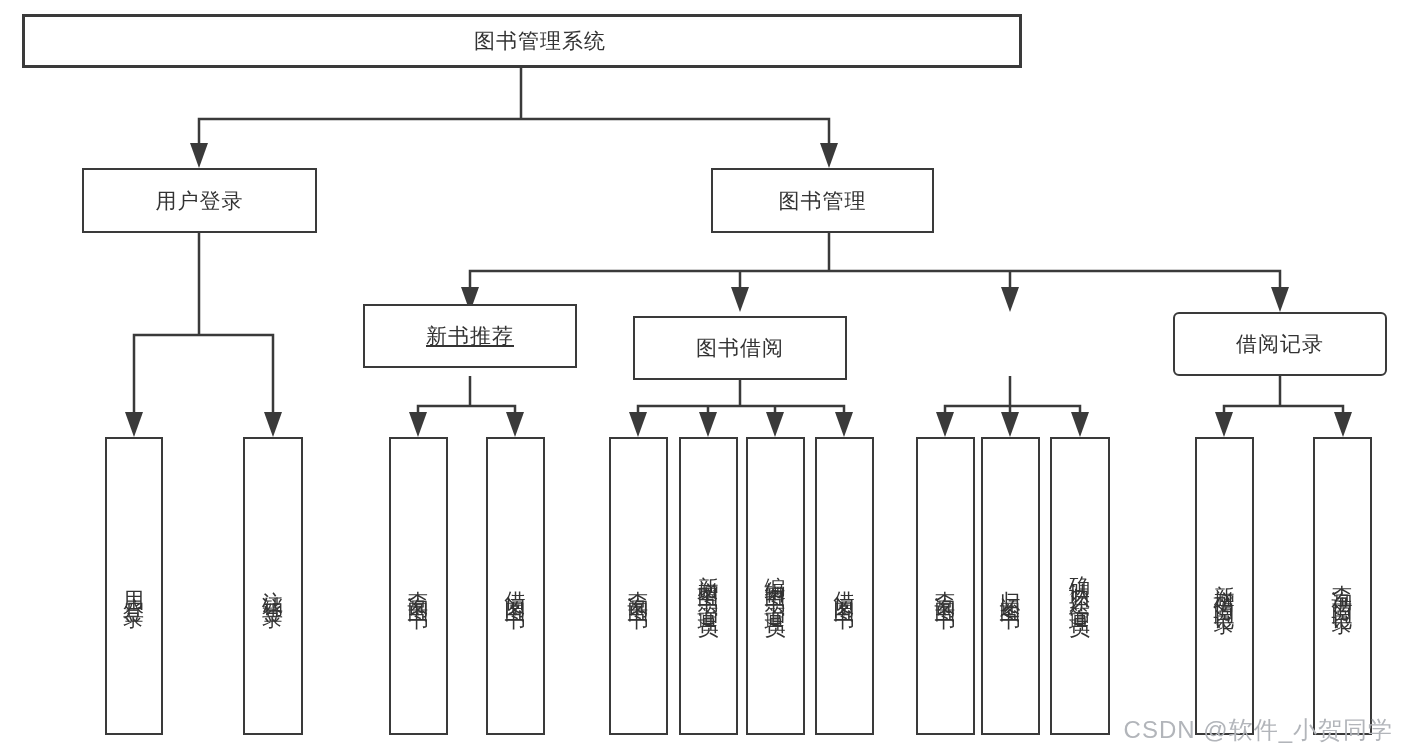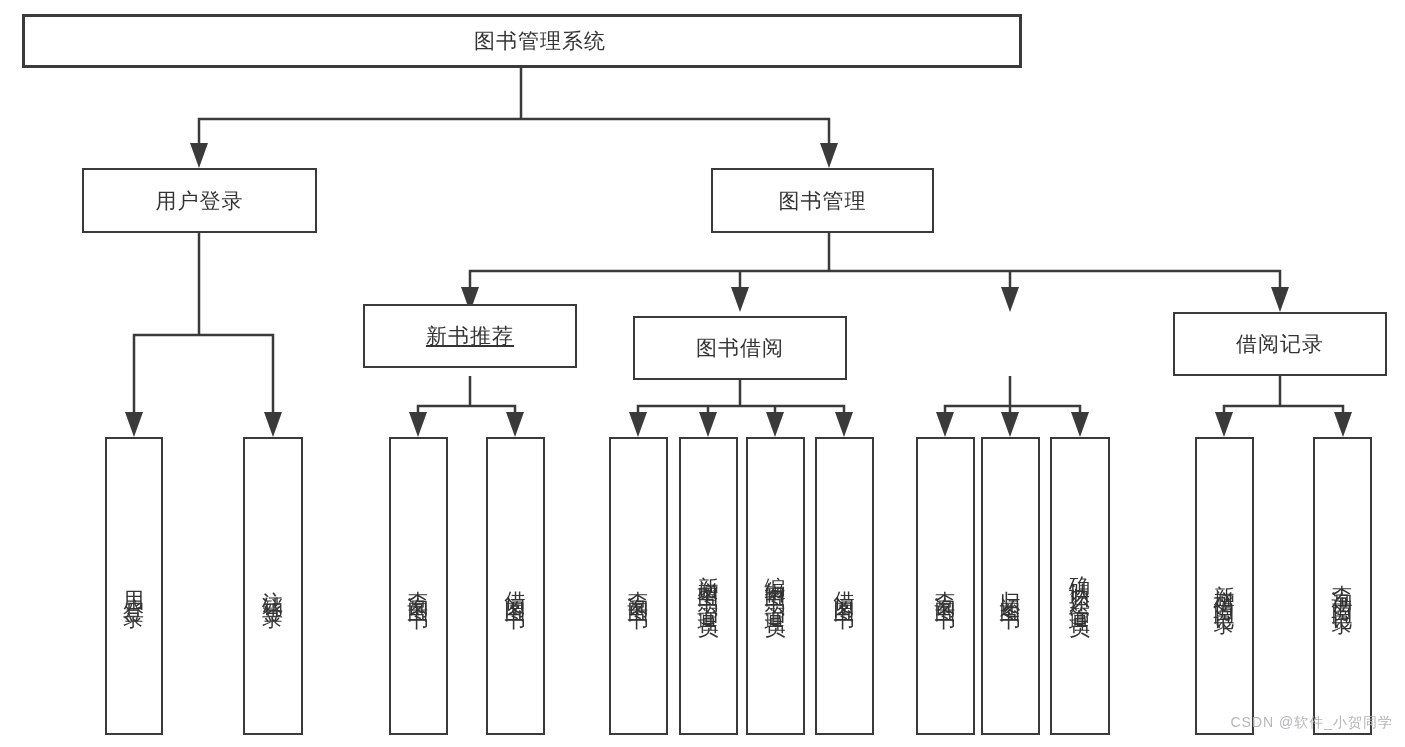--- a/index.html
+++ b/index.html
@@ -40,21 +40,21 @@
     writing-mode: vertical-rl;
     letter-spacing: 6px;
     line-height: 1;
     font-size: 21px;
     color: #333333;
   }
   .watermark {
     position: absolute;
     top: 714px;
     right: 12px;
-    font-size: 14px;
+    font-size: 24px;
     color: #b2b5ba;
     letter-spacing: 1px;
     white-space: nowrap;
   }
 </style>
 </head>
 <body>
 
 <div class="canvas">
 
@@ -101,21 +101,21 @@
   <div class="box" style="left:711px; top:168px; width:223px; height:65px;">
     <span>图书管理</span>
   </div>
 
   <div class="box" style="left:363px; top:304px; width:214px; height:64px;text-decoration:underline;">
     <span>新书推荐</span>
   </div>
   <div class="box" style="left:633px; top:316px; width:214px; height:64px;">
     <span>图书借阅</span>
   </div>
-  <div class="box" style="left:1173px; top:312px; width:214px; height:64px;">
+  <div class="box" style="left:1173px; top:312px; width:214px; height:64px;border-radius:6px;">
     <span>借阅记录</span>
   </div>
 
   <div class="box vbox" style="left:105px; top:437px; width:58px; height:298px;">
     <span>用户登录</span>
   </div>
   <div class="box vbox" style="left:243px; top:437px; width:60px; height:298px;">
     <span>注销登录</span>
   </div>
 

